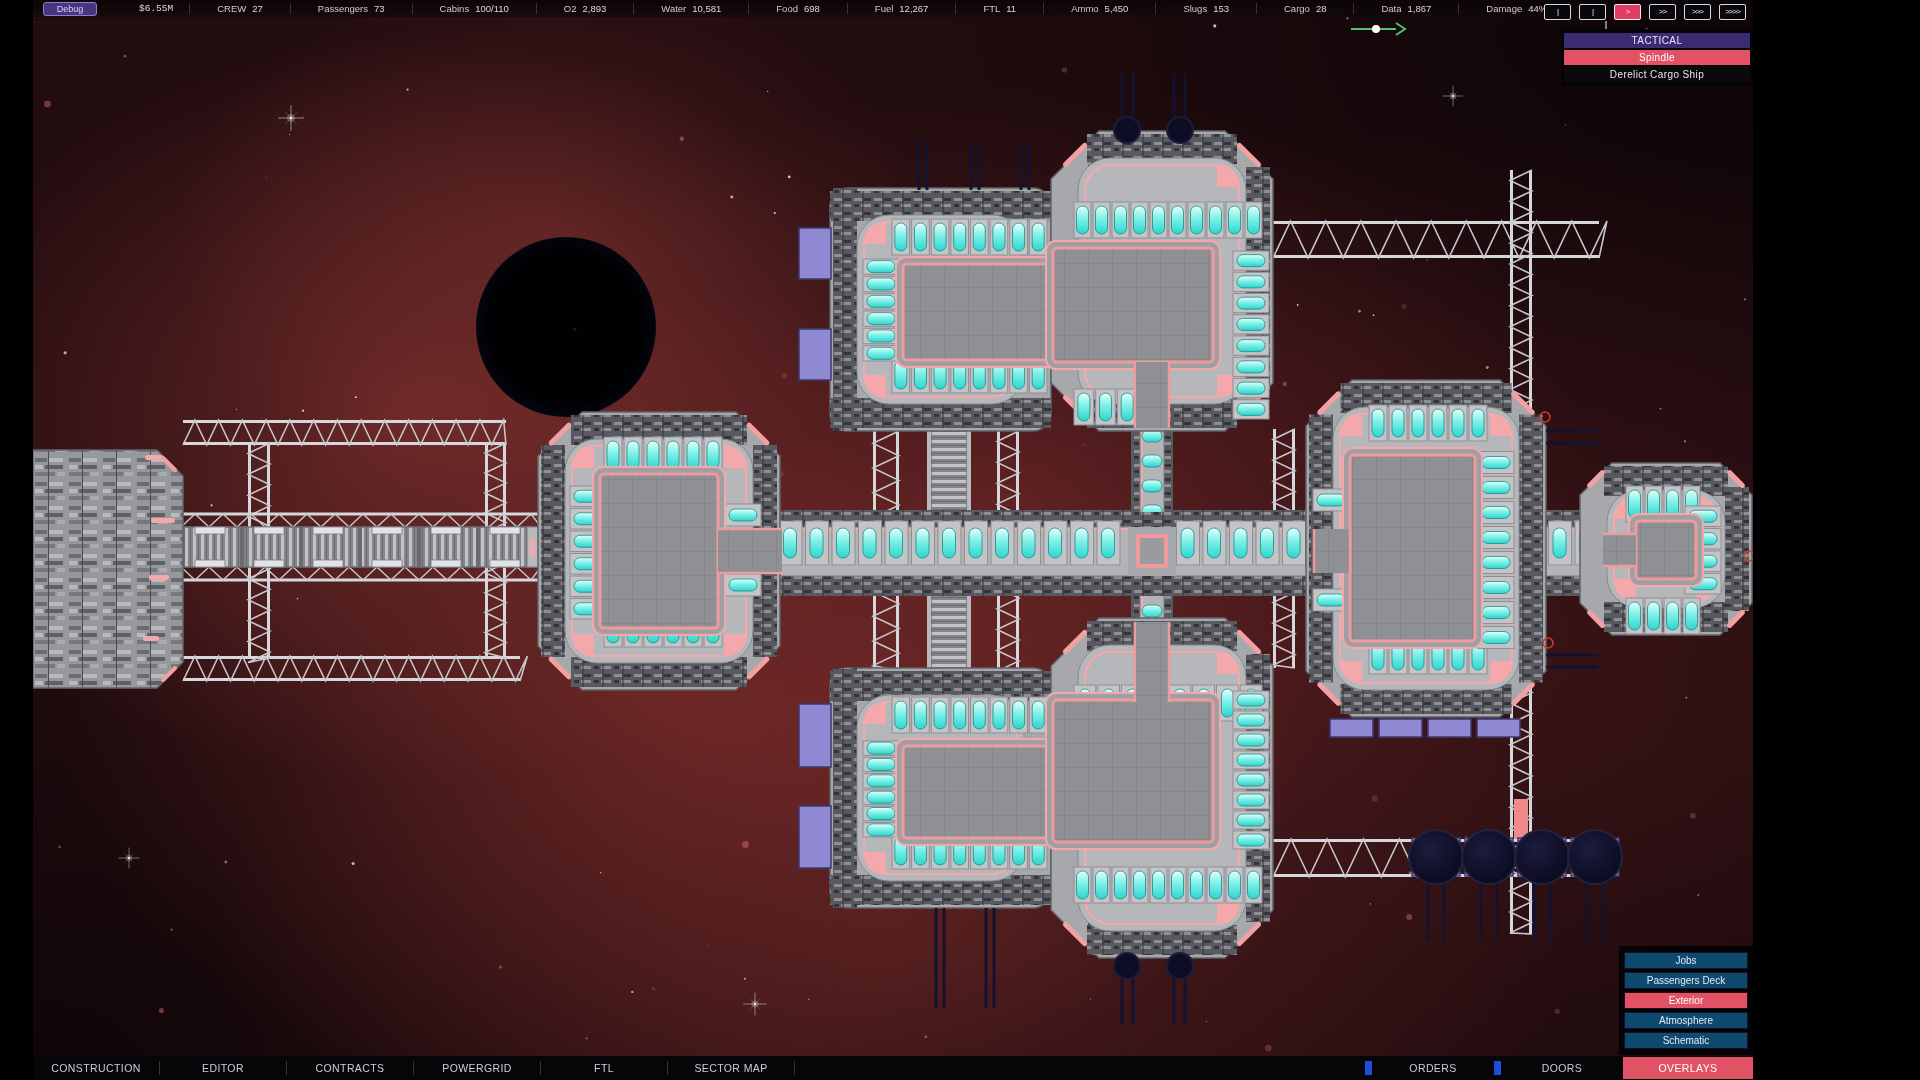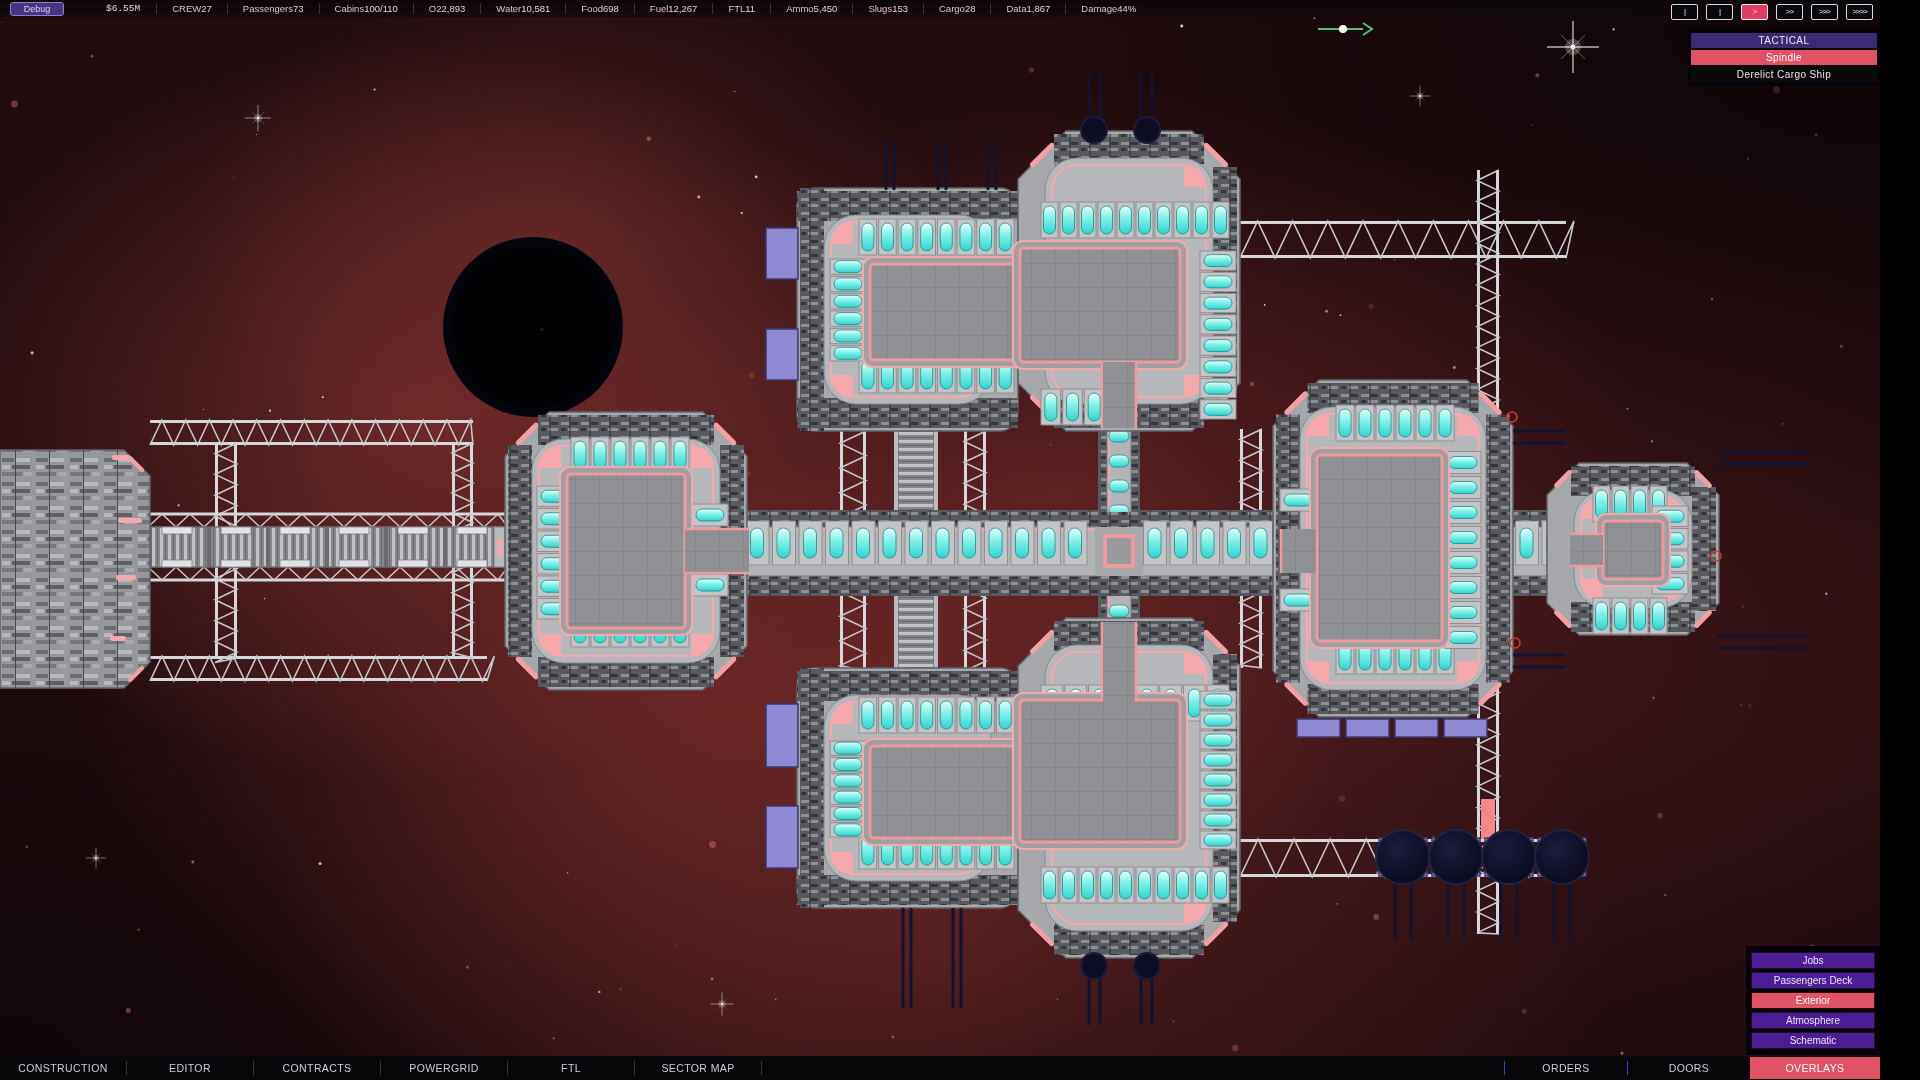--- a/index.html
+++ b/index.html
@@ -1,16 +1,16 @@
 <!DOCTYPE html>
 <html><head>
 <meta charset="utf-8">
 <style>
   html,body{margin:0;padding:0;background:#000;}
-  #stage{position:relative;width:1880px;height:1080px;overflow:hidden;font-family:"Liberation Sans",sans-serif;-webkit-font-smoothing:antialiased;}
+  #stage{position:relative;width:1720px;height:1080px;overflow:hidden;font-family:"Liberation Sans",sans-serif;margin-left:33px;-webkit-font-smoothing:antialiased;}
   #bg{position:absolute;inset:0;
     background:
       radial-gradient(700px 520px at 22% 38%, rgba(168,64,60,.50), transparent 72%),
       radial-gradient(900px 600px at 38% 66%, rgba(172,62,58,.45), transparent 70%),
       radial-gradient(800px 560px at 57% 45%, rgba(150,52,52,.38), transparent 72%),
       radial-gradient(900px 650px at 50% 88%, rgba(150,55,52,.30), transparent 75%),
       radial-gradient(1000px 700px at 80% 60%, rgba(120,40,42,.30), transparent 75%),
       radial-gradient(520px 380px at 30% 22%, rgba(160,62,58,.35), transparent 72%),
       radial-gradient(1200px 800px at 100% 0%, rgba(8,3,5,.85), transparent 72%),
       radial-gradient(1000px 700px at 0% 100%, rgba(10,4,6,.80), transparent 70%),
@@ -18,21 +18,21 @@
       #220c0f;}
   #blackhole{position:absolute;left:443px;top:237px;width:180px;height:180px;border-radius:50%;
     background:radial-gradient(circle at 50% 50%, #010104 0 61%, #04050d 70%, #0d1322 77%, rgba(25,25,45,.35) 82%, rgba(40,20,30,0) 90%);}
   svg{position:absolute;left:0;top:0;}
   
   #topbar{position:absolute;top:0;left:0;right:0;height:17px;display:flex;align-items:center;
     background:linear-gradient(180deg, rgba(10,5,7,.95), rgba(18,9,11,.72));color:#d8c7ca;font-size:9.5px;}
   .dbg{margin-left:10px;width:52px;height:12px;background:#463680;border:1px solid #8d7cc8;border-radius:3px;
     color:#d9d2f2;font-size:9px;display:flex;align-items:center;justify-content:center;}
   .money{margin-left:26px;padding:0 16px;color:#e3d4d6;font-family:Liberation Mono, monospace;}
-  .tbi{display:flex;padding:0 15px;border-left:1px solid rgba(200,130,130,.30);height:11px;align-items:center;white-space:nowrap;}
+  .tbi{display:flex;gap:6px;padding:0 27px;border-left:1px solid rgba(200,130,130,.30);height:11px;align-items:center;white-space:nowrap;}
   .tbi .v{color:#e0d1d4;}
   
   #timectl{position:absolute;top:4px;right:7px;display:flex;gap:8px;}
   .tbtn{width:25px;height:14px;background:#08080c;border:1px solid #d9dae2;border-radius:2px;color:#eef0f4;
     font-size:8px;line-height:13px;text-align:center;letter-spacing:-1px;}
   .tbtn.on{background:#e13d64;border-color:#f7eef1;}
   
   #tactical{position:absolute;top:29px;right:0;width:188px;background:#050307;padding:2px;}
   .trow{height:15px;margin:2px 1px;display:flex;align-items:center;justify-content:center;font-size:10px;letter-spacing:.4px;}
   .trow.hd{background:#3b2b72;color:#e9e5f8;}
@@ -43,29 +43,29 @@
   .qblock{background:#060408;padding:3px;margin-bottom:9px;}
   .qhead{height:16px;display:flex;align-items:center;padding:0 8px;font-size:10px;}
   .qhead.green{background:#3fbd80;color:#0b3421;}
   .qhead.orange{background:#f0a73c;color:#402a08;}
   .qbody{padding:4px 8px 2px;font-size:10px;}
   .qbody.green{color:#43d88d;}
   .qbody.orange{color:#e2a83e;display:flex;align-items:center;}
   .qbody .mid{margin:0 auto;}
   
   #overlays{position:absolute;right:0;bottom:25px;width:128px;background:#050307;padding:3px;}
-  .obtn{height:15px;margin:3px 2px;background:#4c1d95;border:1px solid #161126;color:#e9e6f6;font-size:10px;
+  .obtn{height:15px;margin:3px 2px;background:#0c4a6e;border:1px solid #161126;color:#e9e6f6;font-size:10px;
     display:flex;align-items:center;justify-content:center;}
   .obtn.on{background:#e05264;color:#fff;border-color:#2a1016;}
   
   #bottombar{position:absolute;bottom:0;left:0;right:0;height:24px;background:#060507;display:flex;align-items:center;}
   #btabs-left{display:flex;width:762px;}
   .btab{width:126px;text-align:center;font-size:10.5px;color:#ccd0dc;letter-spacing:.4px;border-right:1px solid #34343e;height:14px;line-height:14px;}
   #btabs-right{position:absolute;right:0;display:flex;align-items:center;height:24px;}
-  .rtab{width:122px;text-align:center;font-size:10.5px;color:#ccd0dc;letter-spacing:.4px;border-left:1px solid #1d4ed8;height:14px;line-height:14px;}
+  .rtab{width:122px;text-align:center;font-size:10.5px;color:#ccd0dc;letter-spacing:.4px;border-left:7px solid #1d4ed8;height:14px;line-height:14px;}
   .rtab.on{width:130px;height:22px;line-height:22px;background:#e05264;color:#fff;border-left:none;margin:1px 0;}
 </style>
 </head>
 <body>
 
 <div id="stage">
   <div id="bg"></div>
   <div id="blackhole"></div>
 
   <svg id="stars" width="1920" height="1080">

